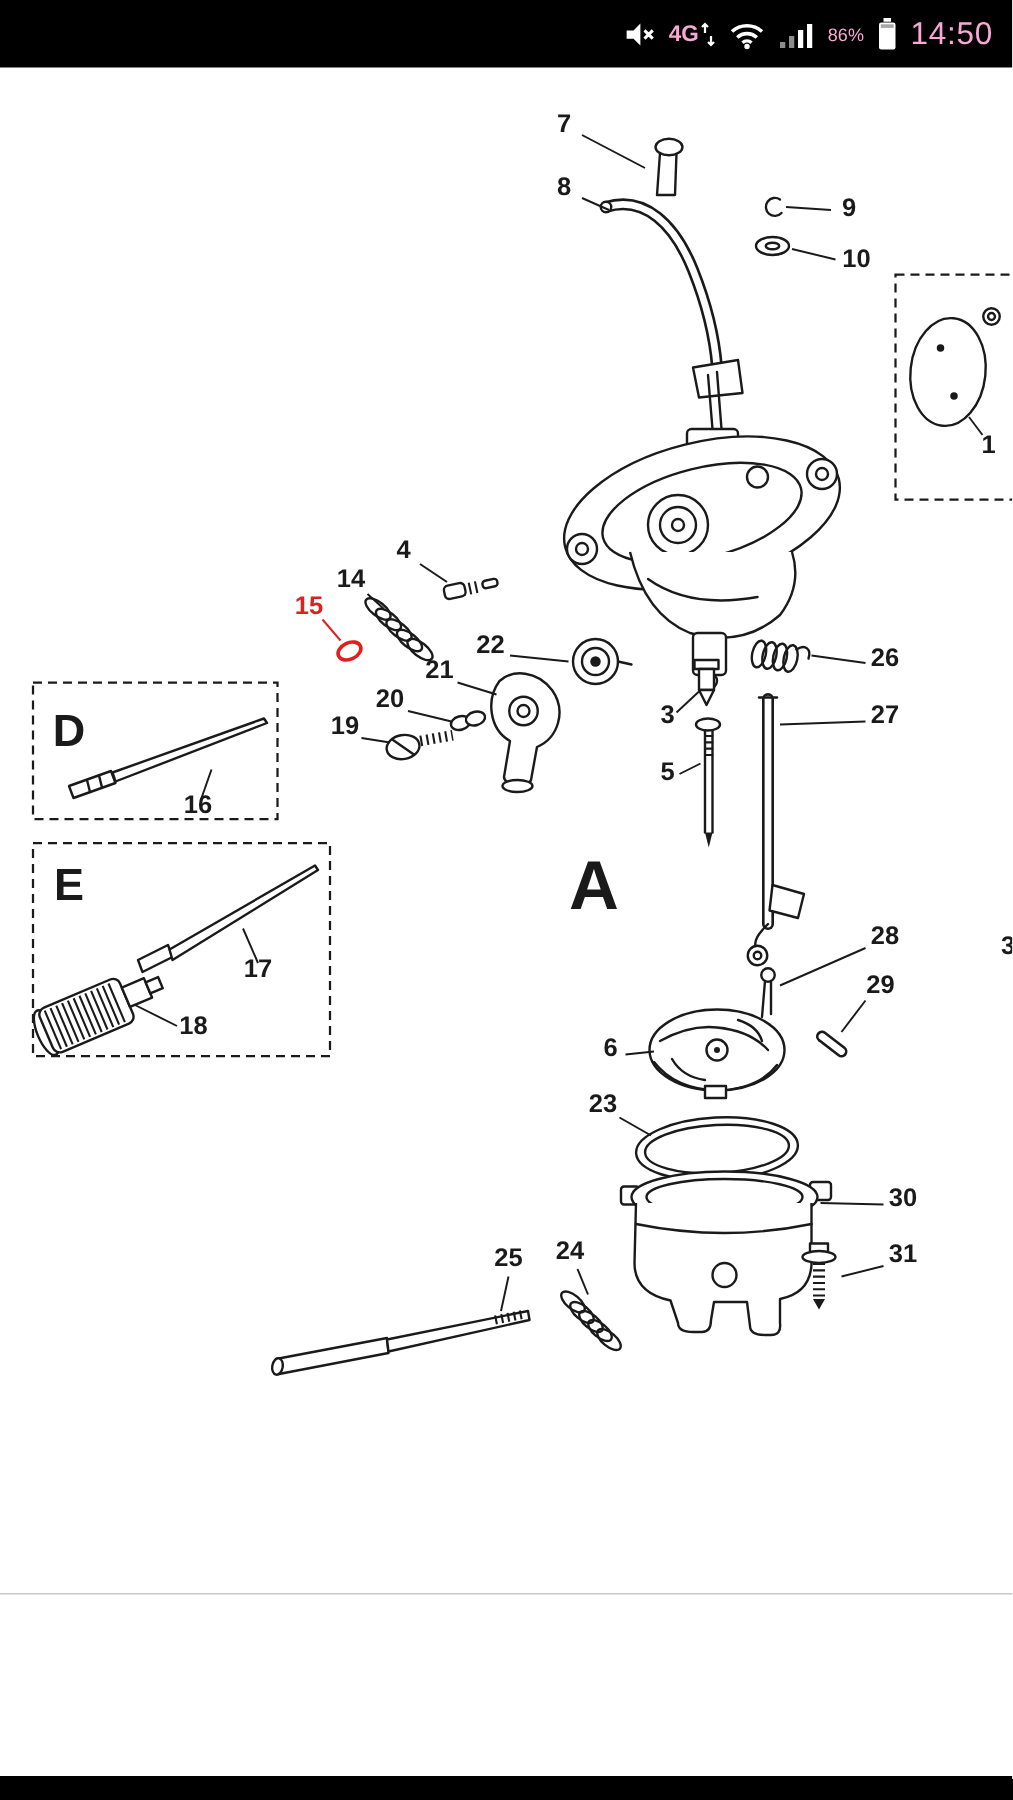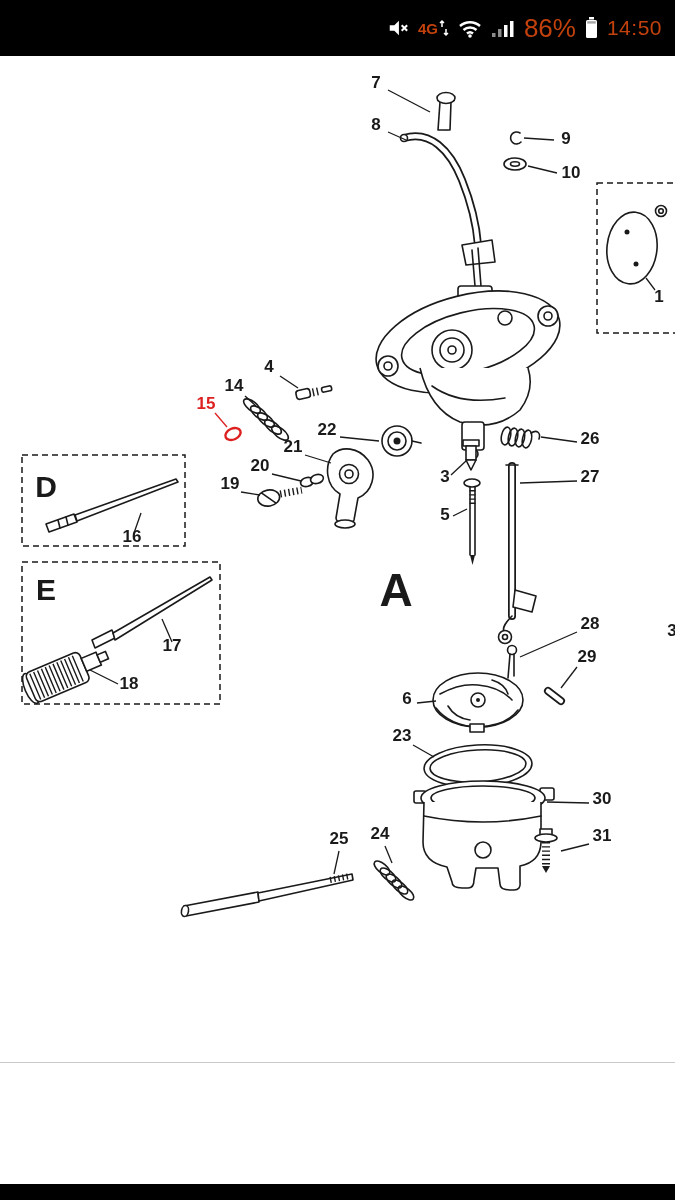--- a/index.html
+++ b/index.html
@@ -1,26 +1,26 @@
 <!DOCTYPE html>
 <html><head>
 <meta charset="utf-8">
 <style>
   *{margin:0;padding:0;box-sizing:border-box}
   html,body{background:#fff}
   body{font-family:"Liberation Sans",sans-serif}
   .screen{position:relative;width:675px;height:1200px;background:#fff;overflow:hidden}
 
   
-  .status-bar{position:absolute;top:0;left:0;width:675px;height:56px;background:#000;color:#c2410c;
+  .status-bar{position:absolute;top:0;left:0;width:675px;height:45px;background:#000;color:#f9a8d4;
     display:flex;align-items:center;justify-content:flex-end;gap:9px;padding:0 13px;font-size:20px}
   .status-bar svg{display:block}
   .net{display:flex;align-items:center;gap:1px;font-size:15px;font-weight:bold}
   .clock{font-size:21px;letter-spacing:.5px}
-  .pct{font-size:26px}
+  .pct{font-size:12px}
 
   
   .diagram-wrap{position:absolute;top:50px;left:0;width:675px;height:1012px}
   svg.diagram{width:675px;height:1012px;font-family:"Liberation Sans",sans-serif}
   .p{fill:none;stroke:#1a1a1a;stroke-width:1.6;stroke-linecap:round;stroke-linejoin:round}
   .pf{fill:#fff;stroke:#1a1a1a;stroke-width:1.6;stroke-linejoin:round}
   .pd{fill:#1a1a1a;stroke:none}
   .dash{fill:none;stroke:#1a1a1a;stroke-width:1.5;stroke-dasharray:6 4}
   .thick{fill:none;stroke:#1a1a1a;stroke-width:8;stroke-linecap:round;stroke-linejoin:round}
   .thinw{fill:none;stroke:#fff;stroke-width:4.5;stroke-linecap:round;stroke-linejoin:round}

